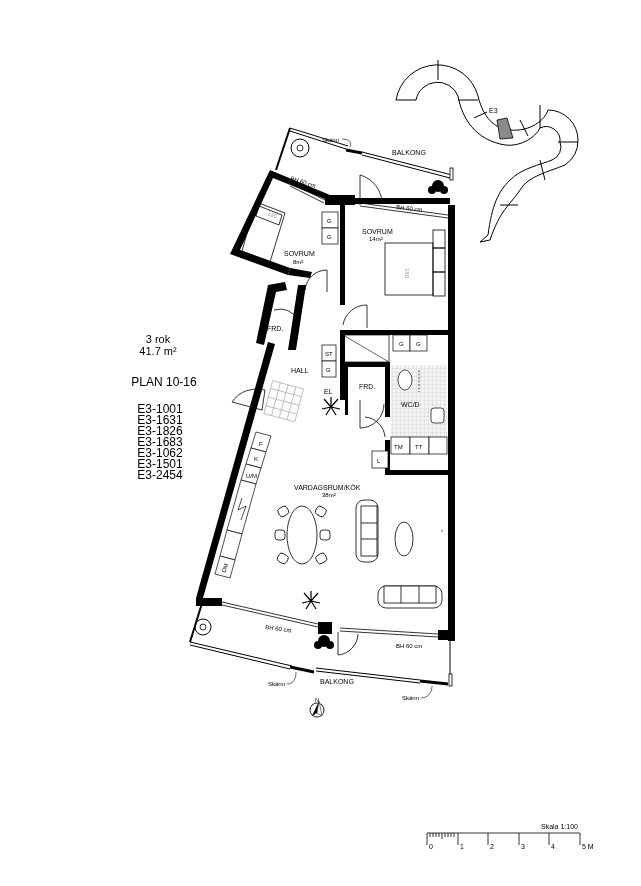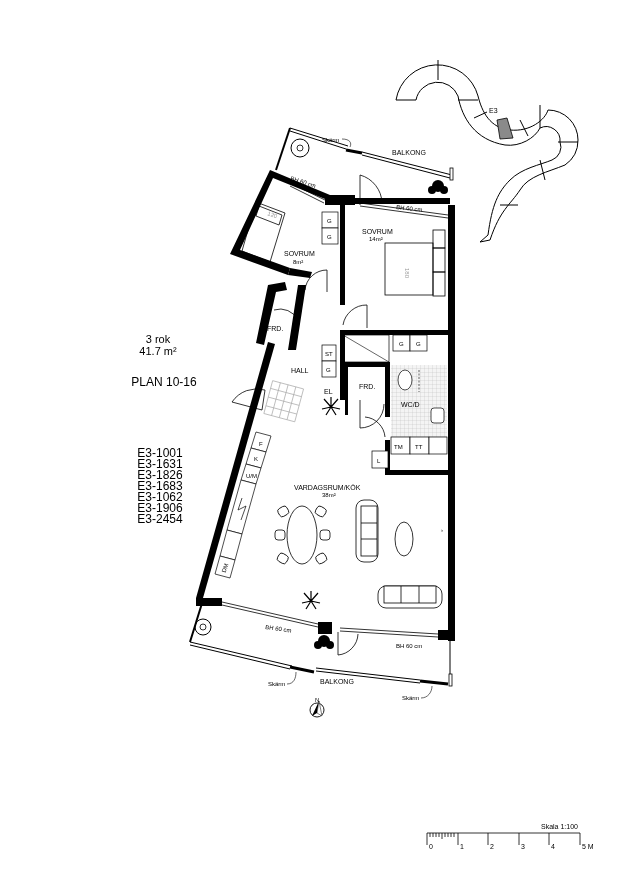--- a/index.html
+++ b/index.html
@@ -13,27 +13,27 @@
   .lbl { font-size: 7px; }
   .lbl-s { font-size: 6px; }
   .scale-text { font-size: 7px; }
 </style>
 </head>
 <body>
 
 <div class="abs info info-big" style="left:128px; top:333px; width:60px;">3 rok</div>
 <div class="abs info info-big" style="left:128px; top:345px; width:60px;">41.7 m²</div>
 <div class="abs info" style="left:124px; top:377px; width:80px;">PLAN 10-16</div>
-<div class="abs info" style="left:135px; top:448px; width:50px;">
+<div class="abs info" style="left:135px; top:404px; width:50px;">
   <div>E3-1001</div>
   <div>E3-1631</div>
   <div>E3-1826</div>
   <div>E3-1683</div>
   <div>E3-1062</div>
-  <div>E3-1906</div>
+  <div>E3-1501</div>
   <div>E3-2454</div>
 </div>
 
 <svg width="641" height="886" viewBox="0 0 641 886">
 
   <g fill="none" stroke="#000" stroke-width="1">
 
     <path d="M396,100 A42,42 0 0 1 478,96 C482,112 490,128 510,130 C530,132 545,120 548,110 A30,30 0 0 1 578,140 A30,30 0 0 1 565,165 C548,172 528,176 520,190 C510,205 500,210 490,240 L480,242"></path>
     <path d="M416,100 A22,22 0 0 1 458,96 C462,118 475,140 505,145 C520,147 535,138 540,128 A14,14 0 0 1 560,142 A14,14 0 0 1 552,160 C540,165 522,168 510,180 C498,192 492,205 488,235"></path>
     <line x1="396" y1="100" x2="416" y2="100"></line>

